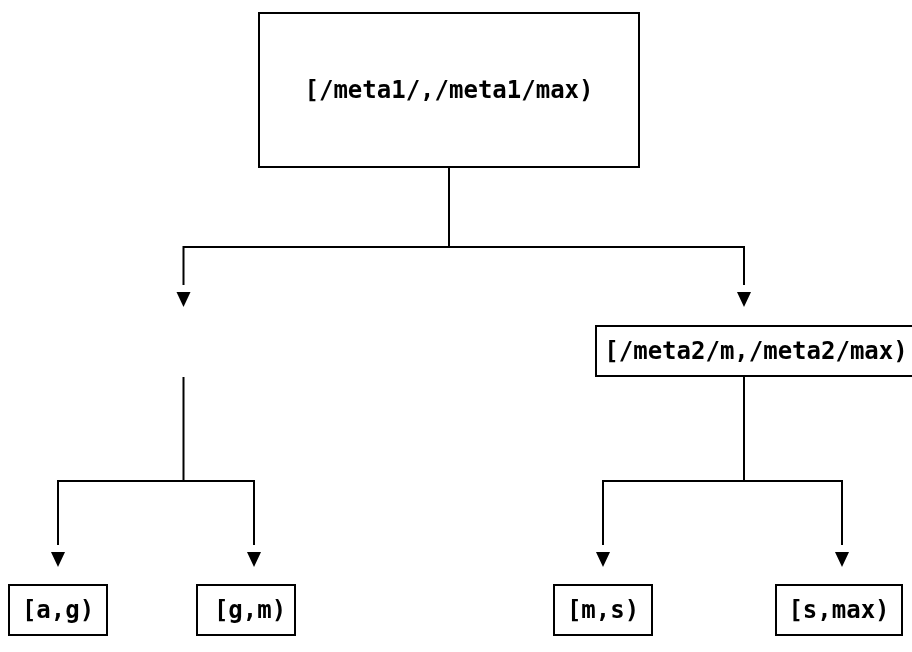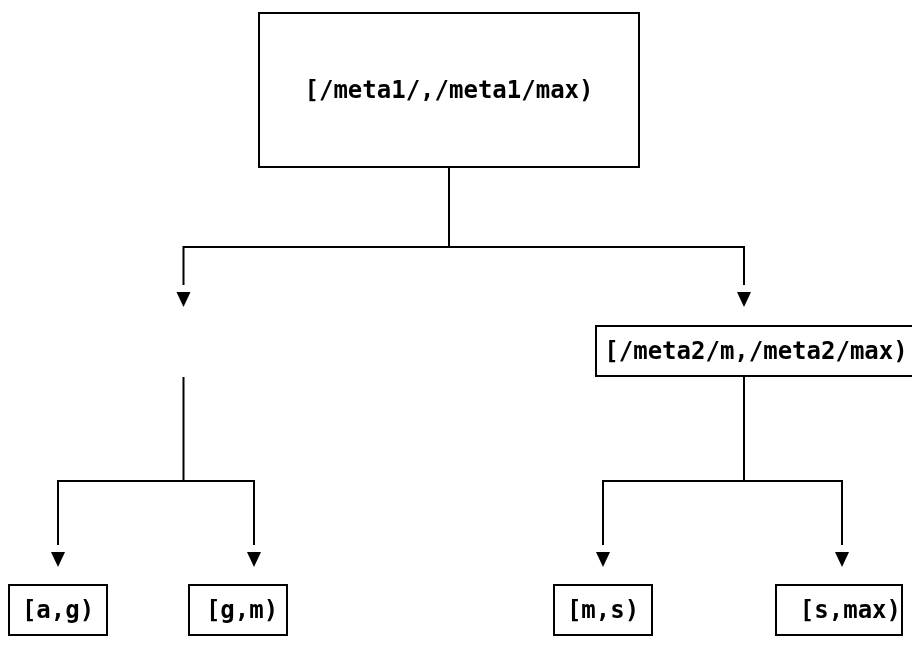--- a/index.html
+++ b/index.html
@@ -26,23 +26,23 @@
     align-items: center;
     justify-content: center;
     font-size: 24px;
     font-weight: bold;
     white-space: nowrap;
   }
   .node-root  { left: 258px; top: 12px;  width: 382px; height: 156px; }
   .node-l     { left: 22px;  top: 325px; width: 323px; height: 52px; }
   .node-r     { left: 583px; top: 325px; width: 322px; height: 52px; margin-left: 12px; }
   .node-ag    { left: 8px;   top: 584px; width: 100px; height: 52px; text-align: right; }
-  .node-gm    { left: 188px; top: 584px; width: 100px; height: 52px; padding-left: 8px; }
+  .node-gm    { left: 196px; top: 584px; width: 100px; height: 52px; padding-left: 8px; }
   .node-ms    { left: 553px; top: 584px; width: 100px; height: 52px; text-align: center; }
-  .node-smax  { left: 775px; top: 584px; width: 128px; height: 52px; justify-content: flex-end; }
+  .node-smax  { left: 775px; top: 584px; width: 128px; height: 52px; }
   .edge-line {
     fill: none;
     stroke: #000000;
     stroke-width: 2;
     stroke-linejoin: miter;
   }
   .arrow-head {
     fill: #000000;
     stroke: none;
   }

